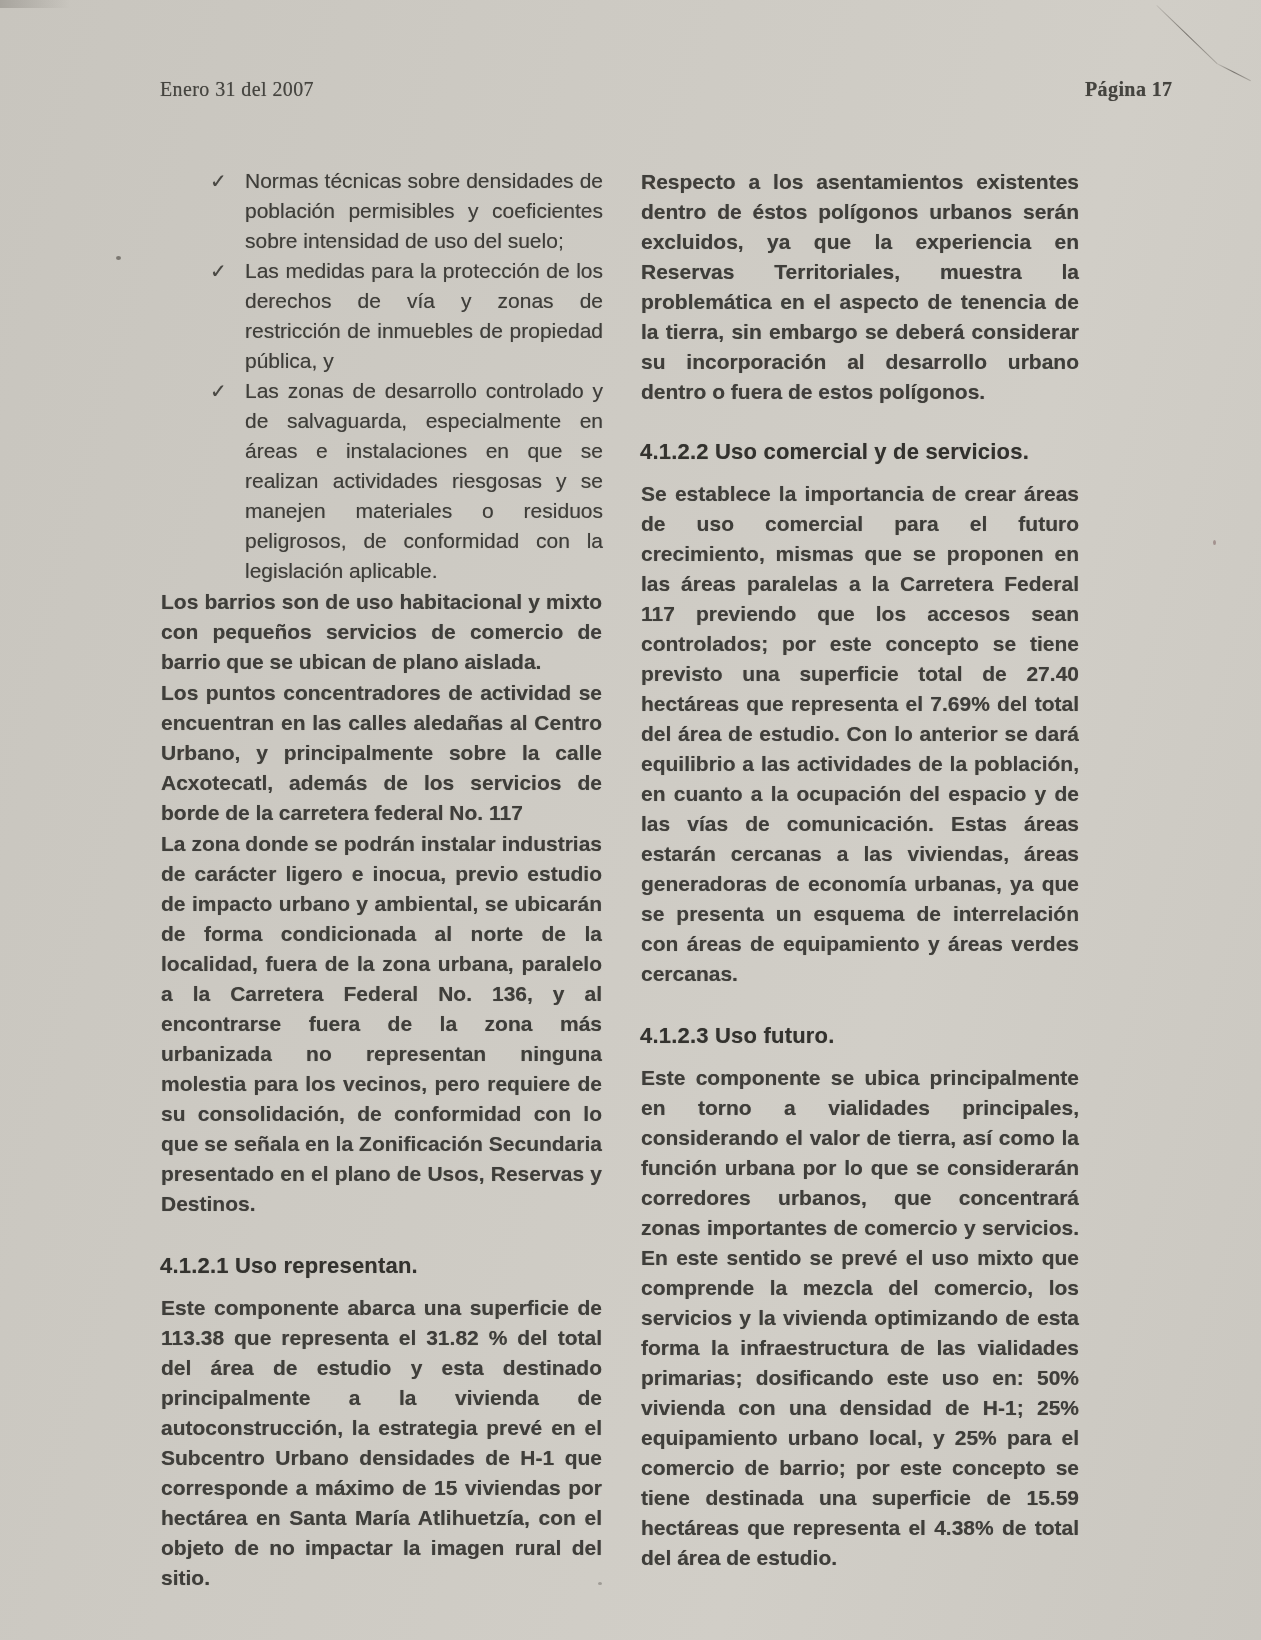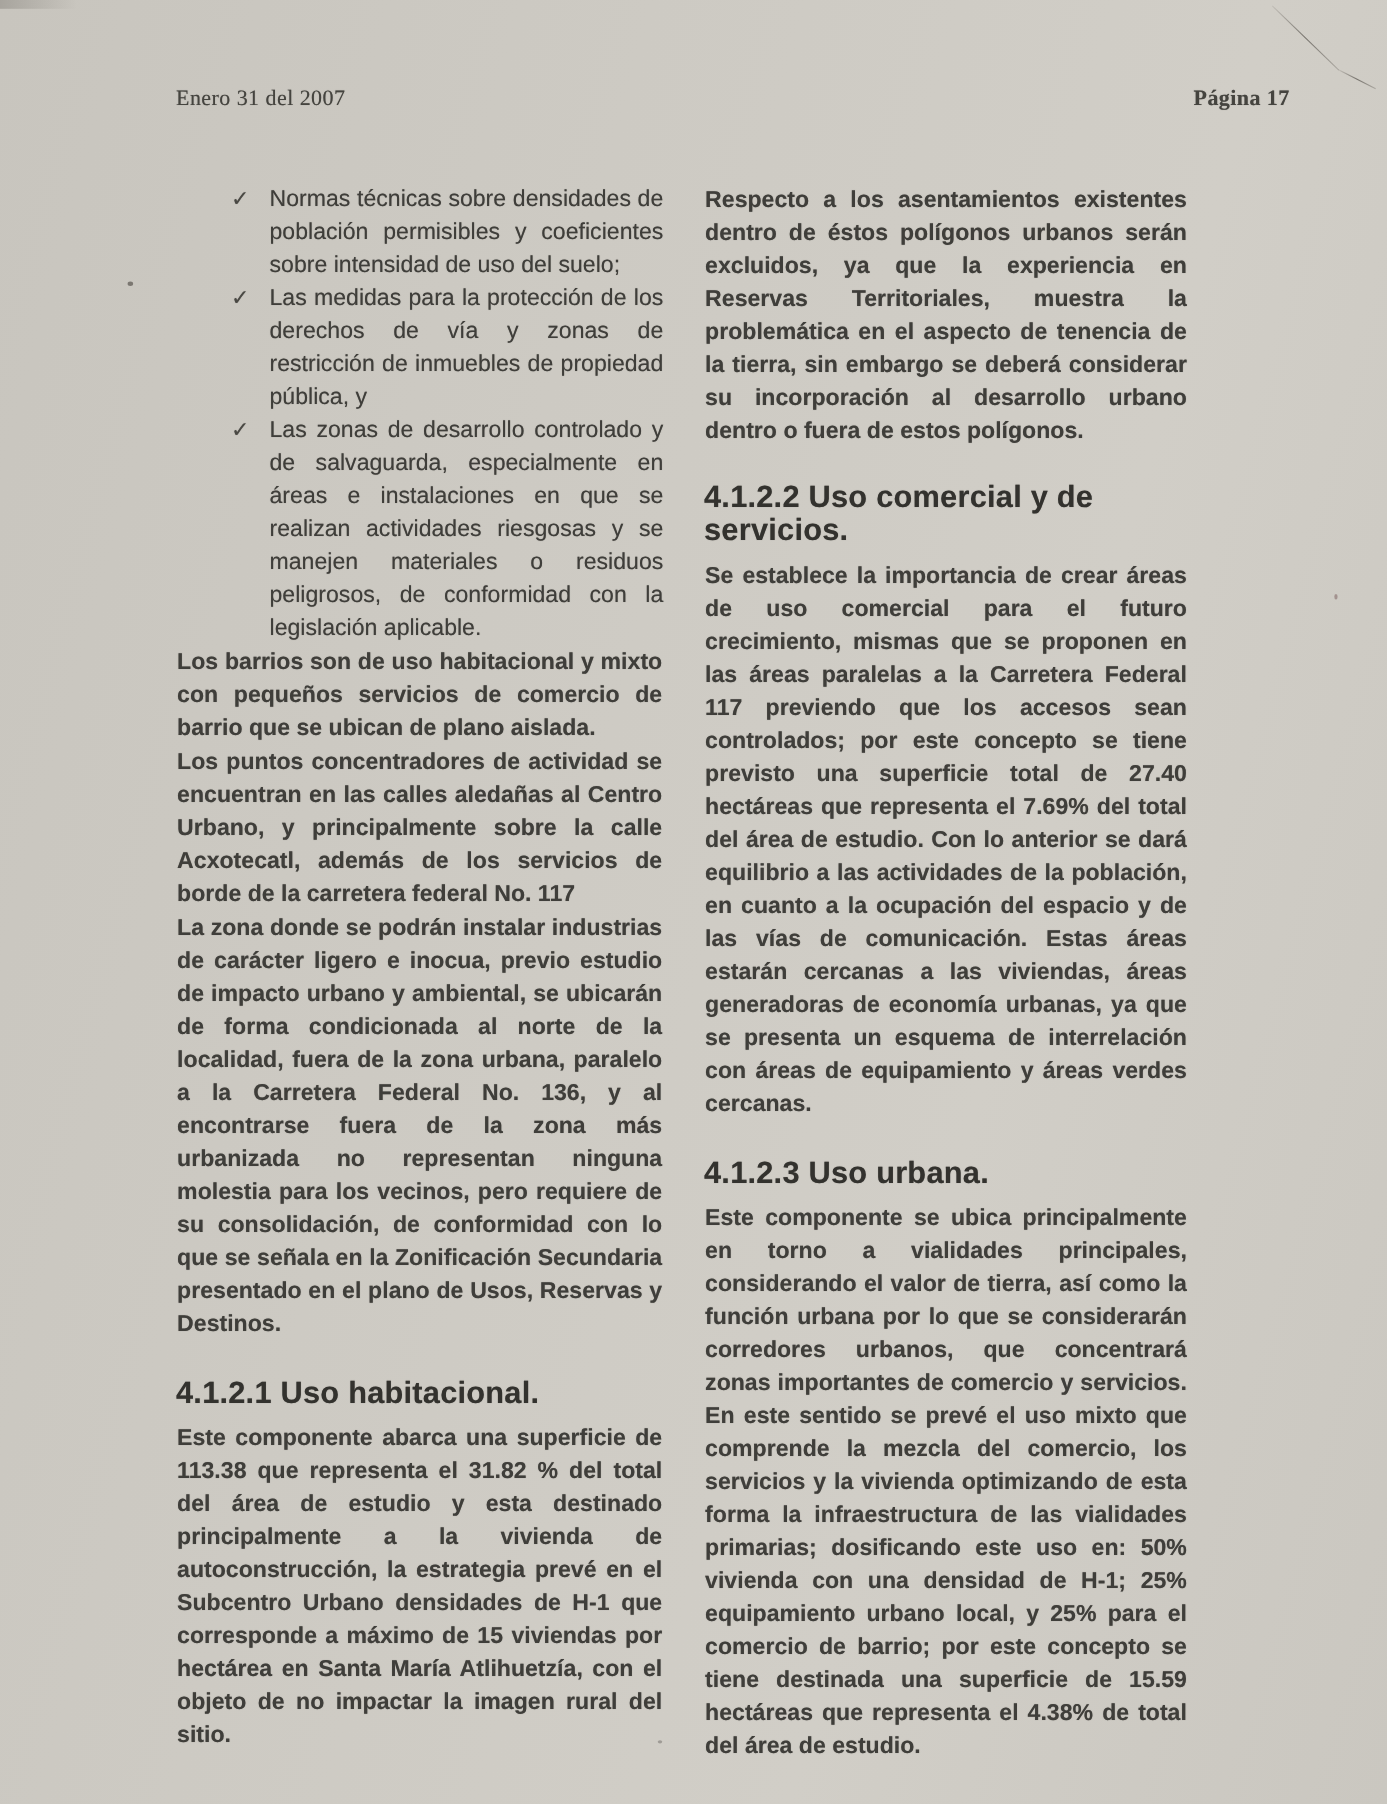--- a/index.html
+++ b/index.html
@@ -44,21 +44,21 @@
   ul.bullets li { position: relative; padding-left: 85px; margin: 0; }
   ul.bullets .check {
     position: absolute; left: 50px; top: 0;
     font-size: 20px; color: #4a4944;
   }
 
   p.body-par { margin: 1px; font-weight: bold; }
 
   h3.sec-heading {
     margin: 32px 0 12px 0;
-    font-size: 28px; font-weight: bold;
+    font-size: 22px; font-weight: bold;
     color: #33322e;
     text-align: left;
     letter-spacing: 0.2px;
   }
   .col-right h3.first { margin-top: 30px; }
 
   
   .scratch { position: absolute; height: 1px; transform-origin: left top;
              background: linear-gradient(to right, rgba(108,103,96,0.15), rgba(96,92,86,0.8), rgba(108,103,96,0.35)); }
   .scratch-1 { left: 1157px; top: 5px;  width: 84px; transform: rotate(44deg); }
@@ -96,25 +96,25 @@
         <span>Las medidas para la protección de los derechos de vía y zonas de restricción de inmuebles de propiedad pública, y</span>
       </li>
       <li>
         <span class="check">✓</span>
         <span>Las zonas de desarrollo controlado y de salvaguarda, especialmente en áreas e instalaciones en que se realizan actividades riesgosas y se manejen materiales o residuos peligrosos, de conformidad con la legislación aplicable.</span>
       </li>
     </ul>
     <p class="body-par">Los barrios son de uso habitacional y mixto con pequeños servicios de comercio de barrio que se ubican de plano aislada.</p>
     <p class="body-par">Los puntos concentradores de actividad se encuentran en las calles aledañas al Centro Urbano, y principalmente sobre la calle Acxotecatl, además de los servicios de borde de la carretera federal No. 117</p>
     <p class="body-par">La zona donde se podrán instalar industrias de carácter ligero e inocua, previo estudio de impacto urbano y ambiental, se ubicarán de forma condicionada al norte de la localidad, fuera de la zona urbana, paralelo a la Carretera Federal No. 136, y al encontrarse fuera de la zona más urbanizada no representan ninguna molestia para los vecinos, pero requiere de su consolidación, de conformidad con lo que se señala en la Zonificación Secundaria presentado en el plano de Usos, Reservas y Destinos.</p>
-    <h3 class="sec-heading">4.1.2.1  Uso habitacional.</h3>
+    <h3 class="sec-heading">4.1.2.1  Uso representan.</h3>
     <p class="body-par">Este componente abarca una superficie de 113.38 que representa el 31.82 % del total del área de estudio y esta destinado principalmente a la vivienda de autoconstrucción, la estrategia prevé en el Subcentro Urbano densidades de H-1 que corresponde a máximo de 15 viviendas por hectárea en Santa María Atlihuetzía, con el objeto de no impactar la imagen rural del sitio.</p>
   </div>
 
   <div class="col col-right">
     <p class="body-par">Respecto a los asentamientos existentes dentro de éstos polígonos urbanos serán excluidos, ya que la experiencia en Reservas Territoriales,  muestra la problemática en el aspecto de tenencia de la tierra, sin embargo se deberá considerar su incorporación al desarrollo urbano dentro o fuera de estos polígonos.</p>
     <h3 class="sec-heading first">4.1.2.2  Uso comercial y de servicios.</h3>
     <p class="body-par">Se establece la importancia de crear áreas de uso comercial para el futuro crecimiento, mismas que se proponen en las áreas paralelas a la Carretera Federal 117 previendo que los accesos sean controlados; por este concepto se tiene previsto una superficie total de 27.40 hectáreas que representa el 7.69% del total del área de estudio.  Con lo anterior se dará  equilibrio a las actividades de la población, en cuanto a la ocupación del espacio y de las vías de comunicación. Estas áreas estarán cercanas a las viviendas, áreas generadoras de economía urbanas, ya que se presenta un esquema de interrelación con áreas de equipamiento y áreas verdes cercanas.</p>
-    <h3 class="sec-heading">4.1.2.3  Uso urbana.</h3>
+    <h3 class="sec-heading">4.1.2.3  Uso futuro.</h3>
     <p class="body-par">Este componente se ubica principalmente en torno a vialidades principales, considerando el valor de tierra, así como la función urbana por lo que se considerarán corredores urbanos, que concentrará zonas importantes de comercio y servicios. En este sentido se prevé el uso mixto que comprende la mezcla del comercio, los servicios y la vivienda optimizando de esta forma la infraestructura de las vialidades primarias; dosificando este uso en: 50% vivienda con una densidad de H-1; 25% equipamiento urbano local, y 25% para el comercio de barrio; por este concepto se tiene destinada una superficie de 15.59 hectáreas que representa el 4.38% de total del área de estudio.</p>
   </div>
 
 </div>
 
 </body></html>

